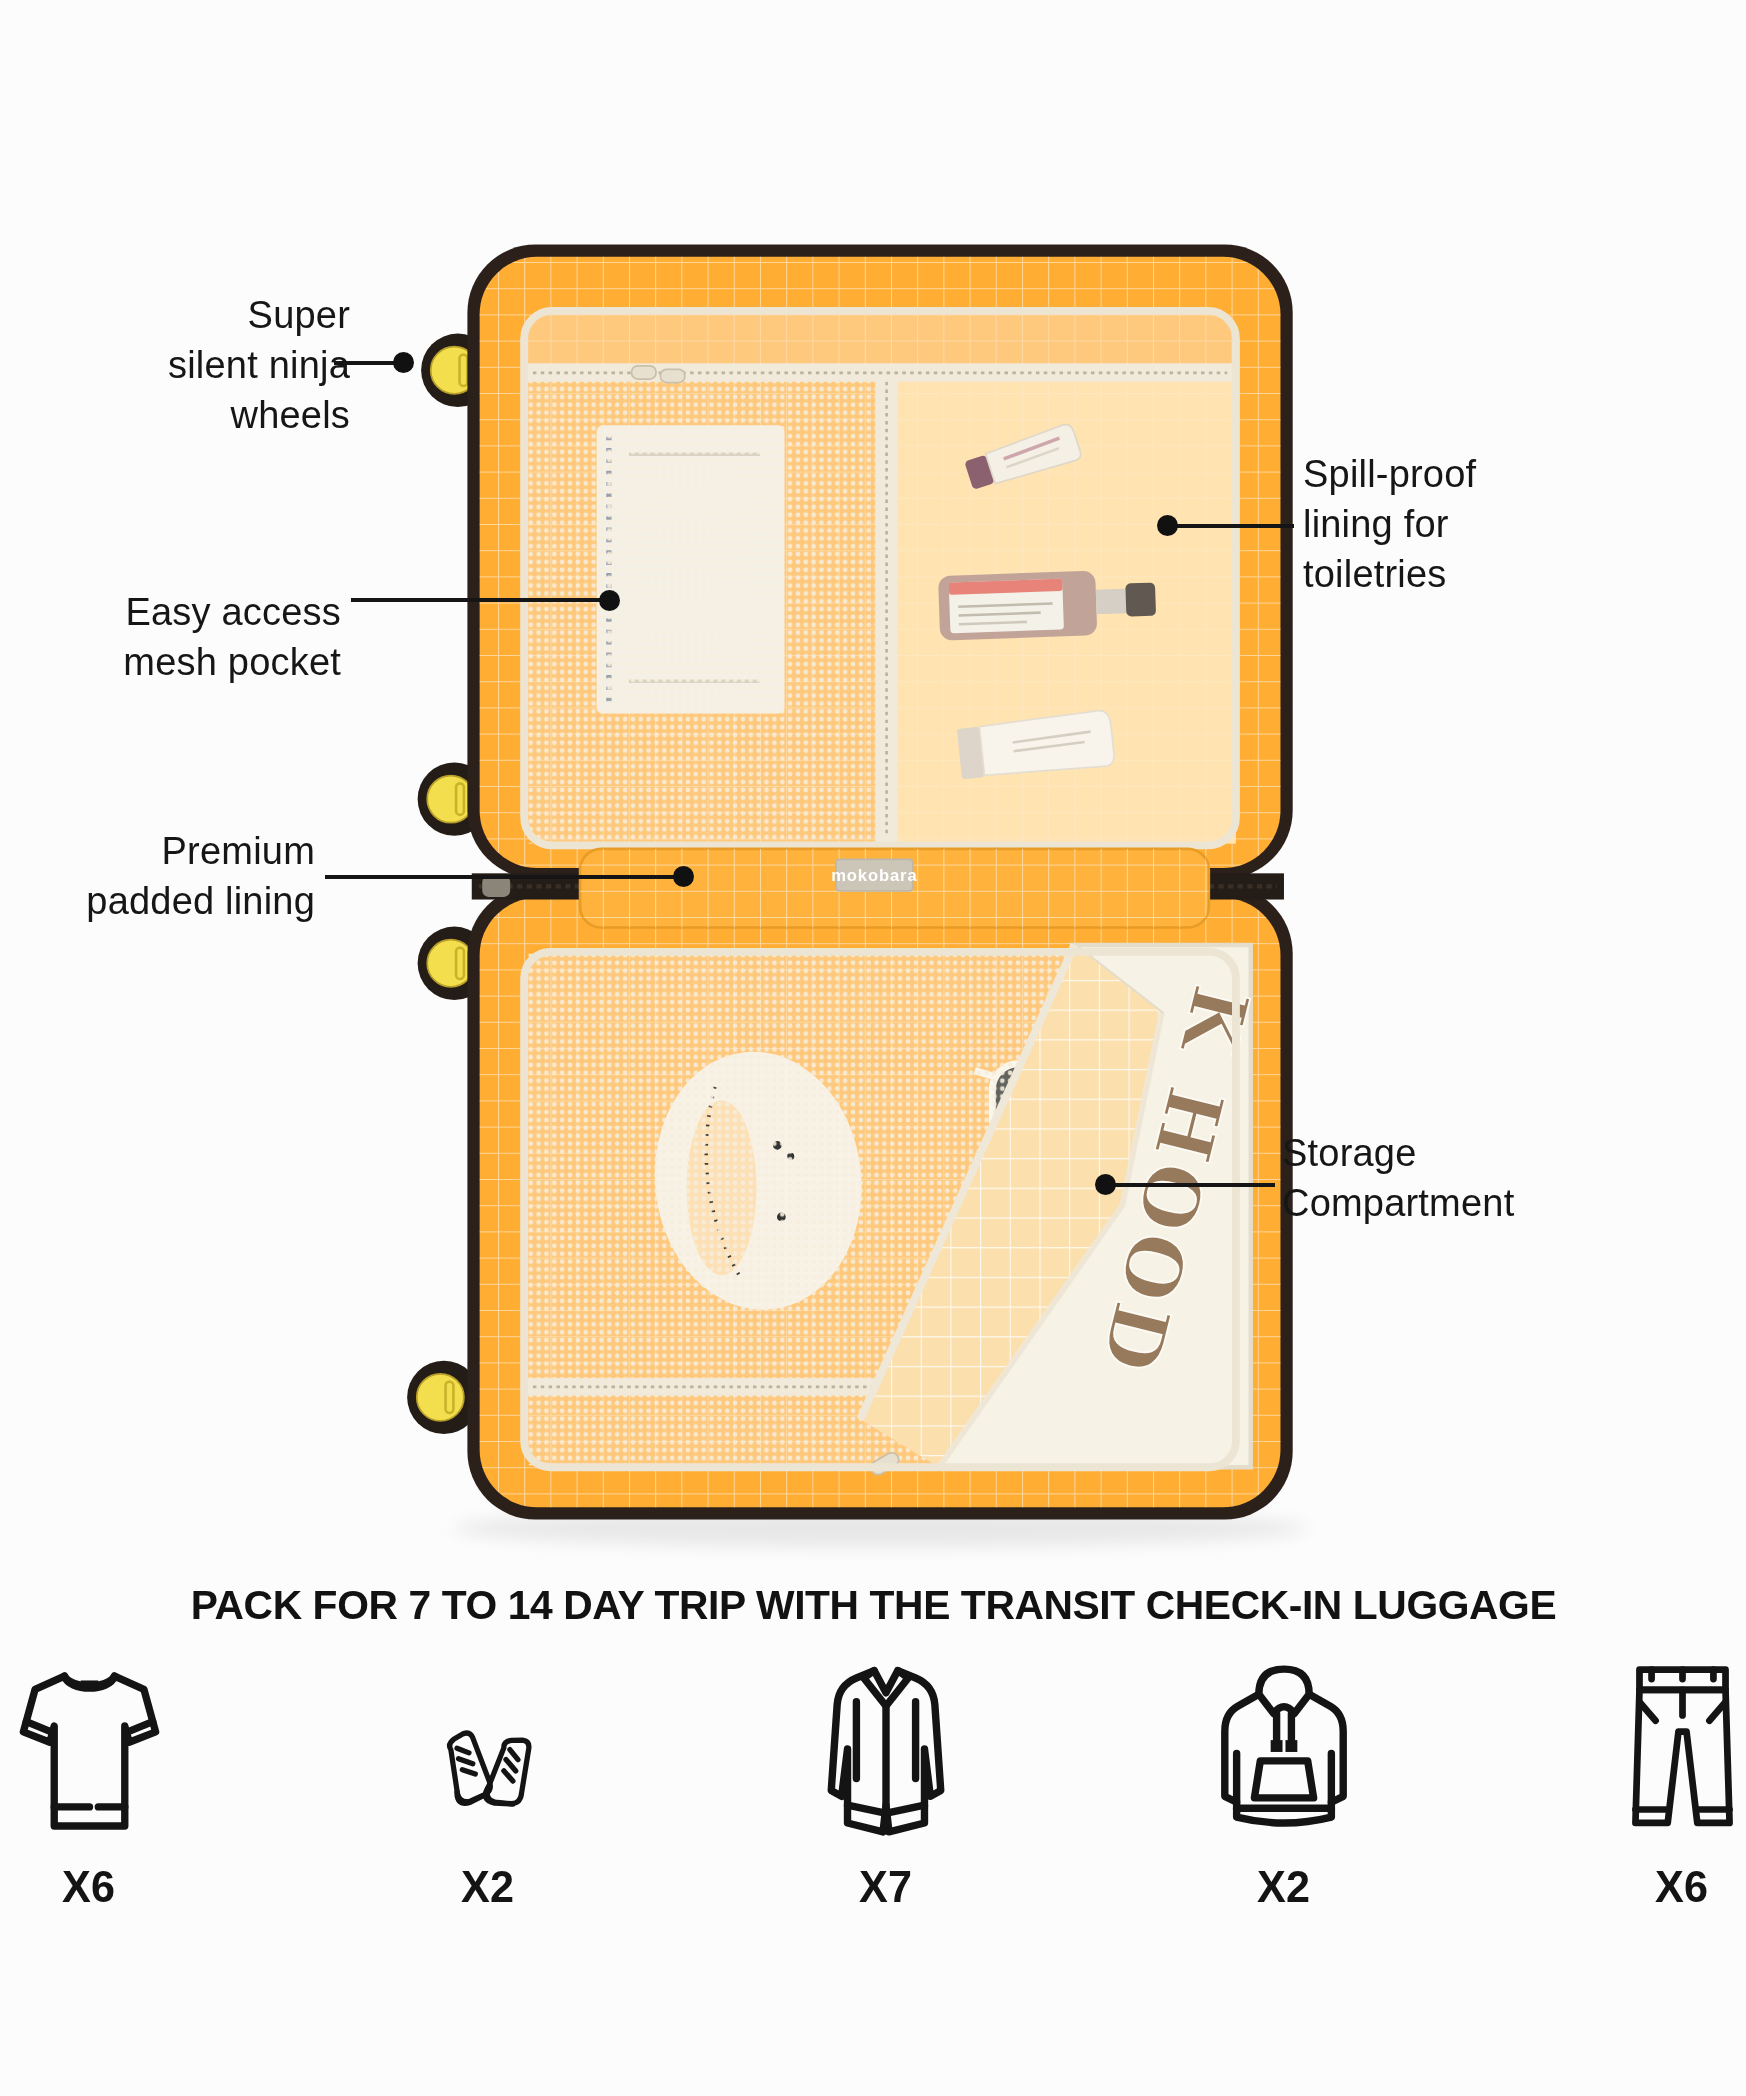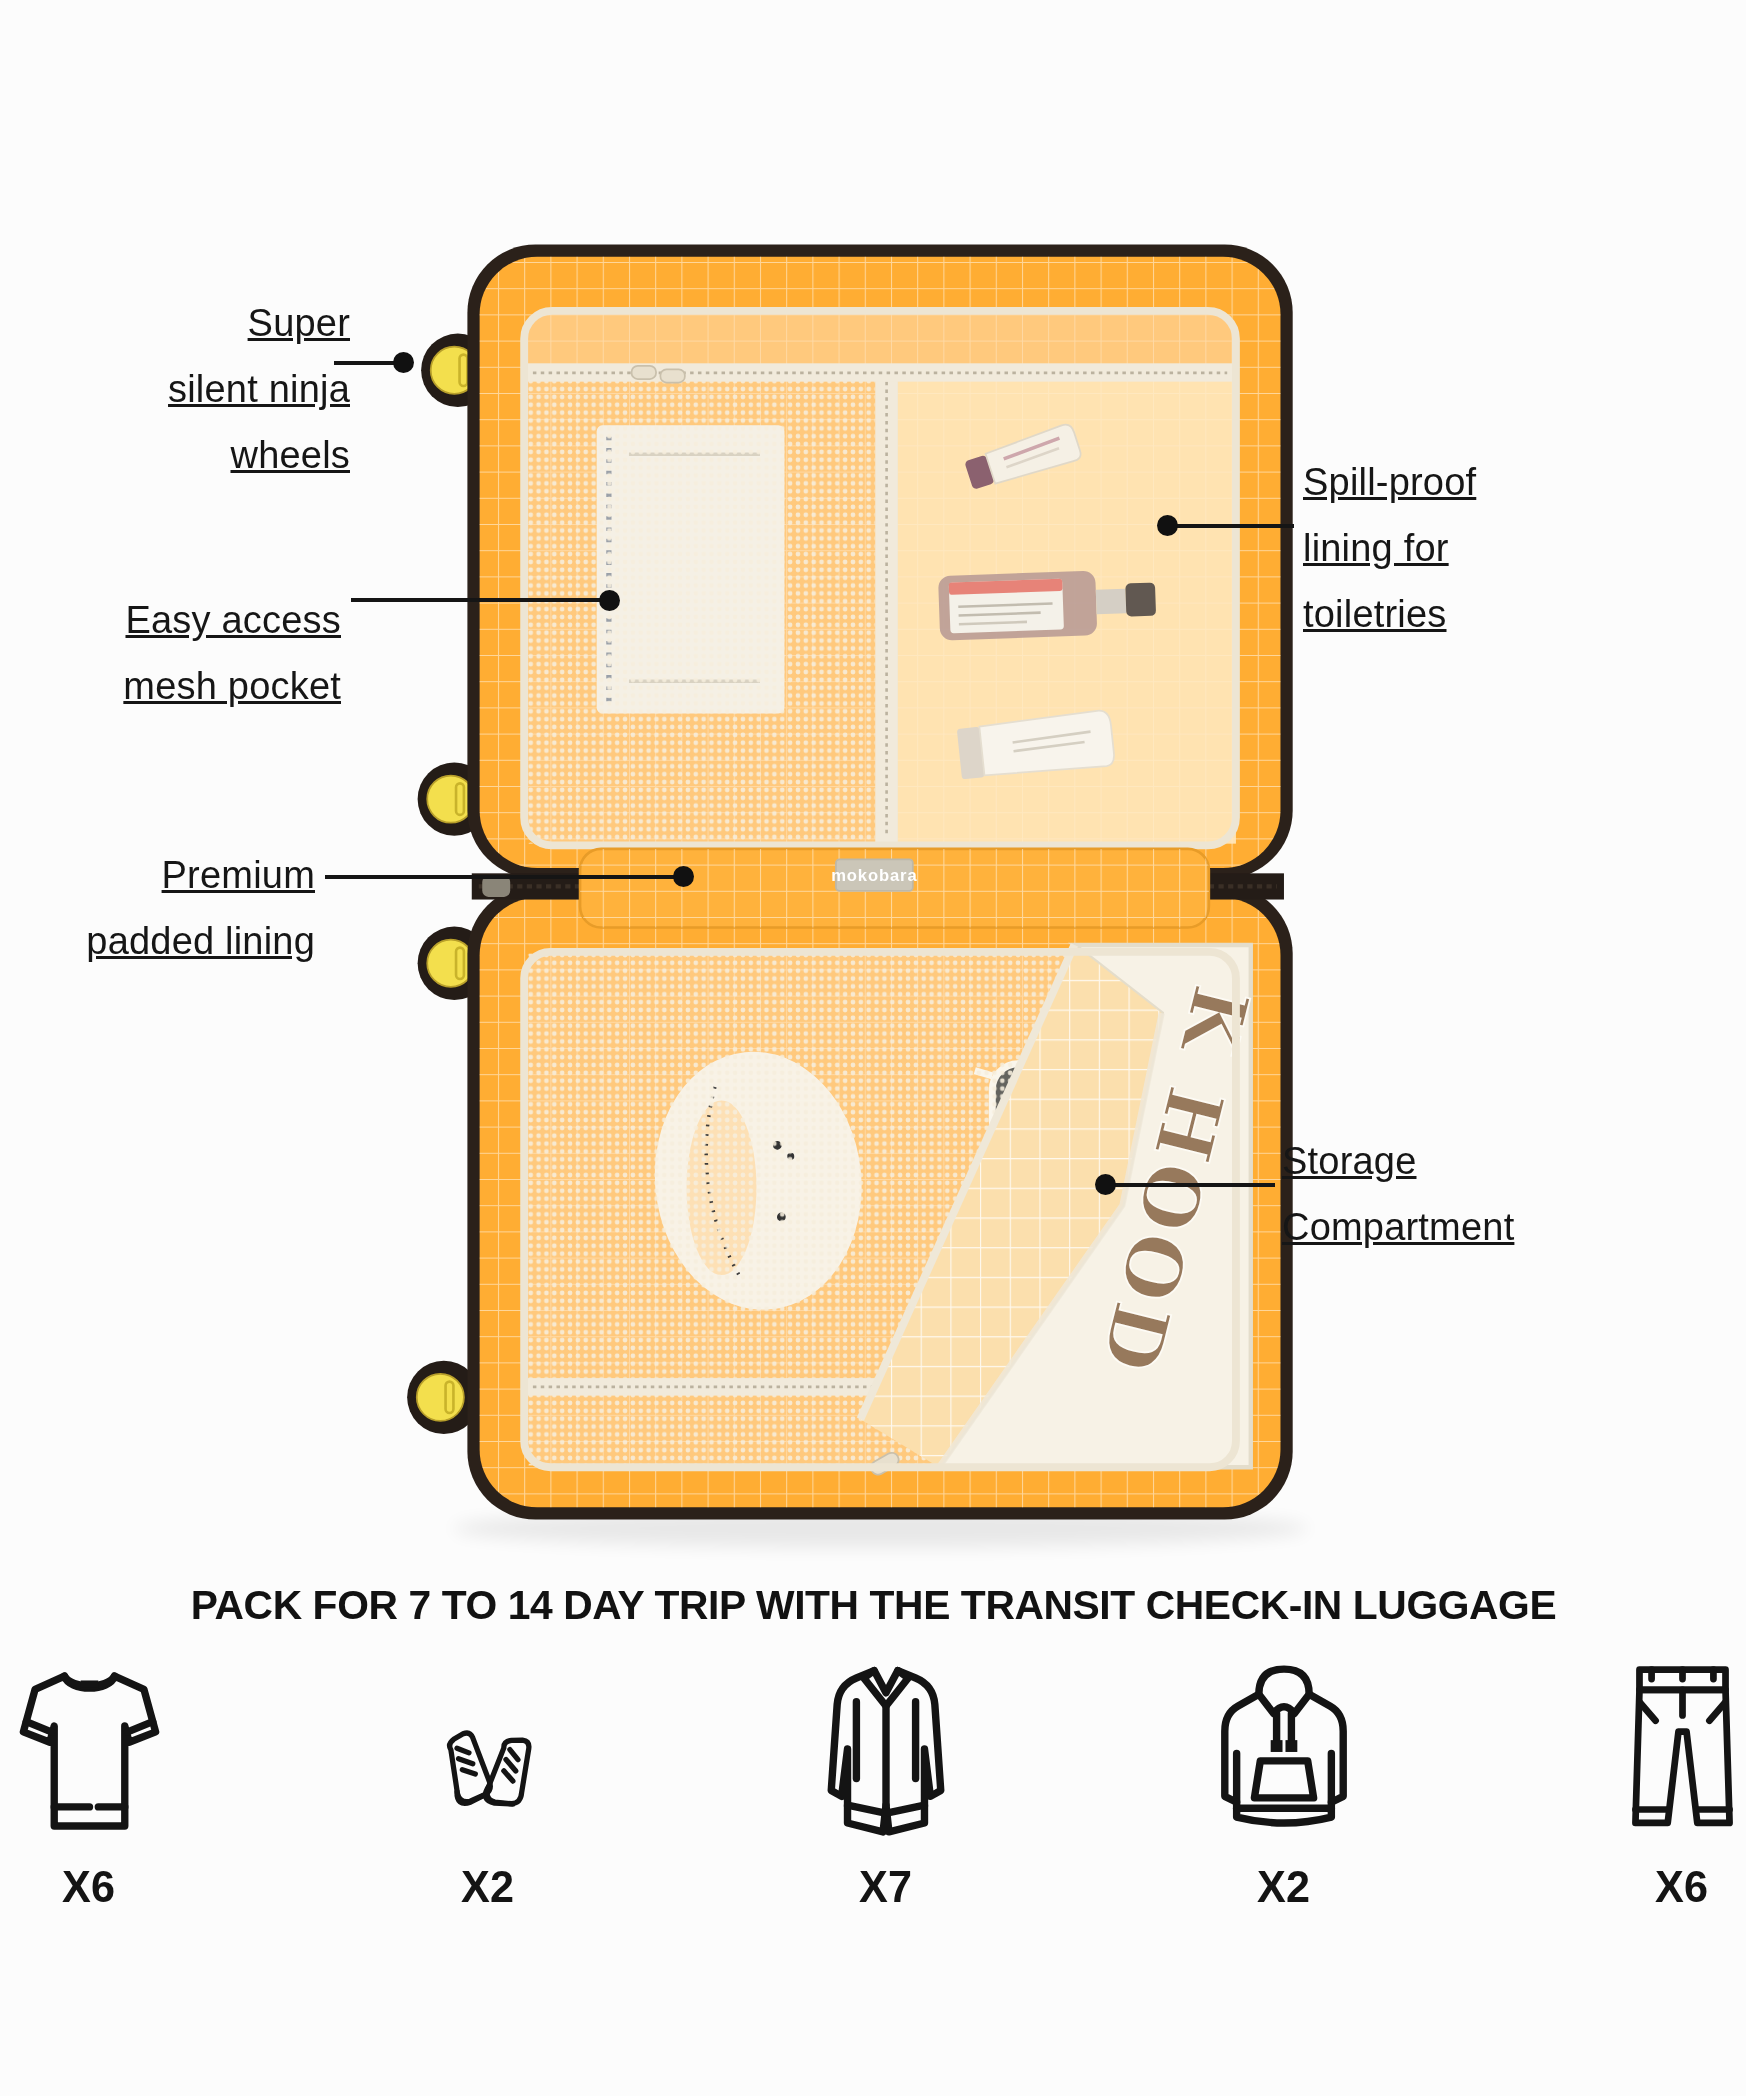--- a/index.html
+++ b/index.html
@@ -1,20 +1,20 @@
 <!DOCTYPE html>
 <html style="font-size:14px"><head>
 <meta charset="utf-8">
 <style>
   html,body{margin:0;padding:0;background:#fff;}
   .canvas{position:relative;width:1747px;height:2096px;background:#fcfcfc;overflow:hidden;
           font-family:"Liberation Sans",sans-serif;color:#161616;}
   .suitcase-svg{position:absolute;left:0;top:0;width:1747px;height:2096px;}
-  .callout-label{position:absolute;font-size:38px;line-height:66px;font-weight:400;
-                 color:#161616;white-space:pre-line;letter-spacing:0.2px;text-decoration:underline;}
+  .callout-label{position:absolute;font-size:38px;line-height:50px;font-weight:400;
+                 color:#161616;white-space:pre-line;letter-spacing:0.2px;}
   .align-right{text-align:right;}
   .align-left{text-align:left;}
   .callout-line{position:absolute;height:3.5px;background:#151515;}
   .callout-dot{position:absolute;width:21px;height:21px;border-radius:50%;background:#111;}
   .pack-heading{position:absolute;left:0;top:1583px;width:1747px;text-align:center;
                 font-size:40px;font-weight:700;letter-spacing:-0.4px;color:#121212;
                 transform:scaleX(1.02);}
   .pack-row{position:absolute;left:12px;top:1656px;width:1747px;display:flex;
             justify-content:space-between;align-items:flex-start;gap:87px;}
   .pack-item{width:154px;display:flex;flex-direction:column;align-items:center;}
@@ -192,21 +192,21 @@
 silent ninja
 wheels</div>
   <div class="callout-line" style="left:334px;top:361px;width:66px;"></div>
   <div class="callout-dot" style="left:393px;top:352px;"></div>
 
   <div class="callout-label align-right" style="right:1406px;top:547px;margin-top:40px;">Easy access
 mesh pocket</div>
   <div class="callout-line" style="left:351px;top:598px;width:253px;"></div>
   <div class="callout-dot" style="left:599px;top:590px;"></div>
 
-  <div class="callout-label align-right" style="right:1432px;top:826px;margin-top:16px;">Premium
+  <div class="callout-label align-right" style="right:1432px;top:826px;">Premium
 padded lining</div>
   <div class="callout-line" style="left:325px;top:875px;width:351px;"></div>
   <div class="callout-dot" style="left:673px;top:866px;"></div>
 
   <div class="callout-label align-left" style="left:1303px;top:449px;">Spill-proof
 lining for
 toiletries</div>
   <div class="callout-line" style="left:1170px;top:524px;width:124px;"></div>
   <div class="callout-dot" style="left:1157px;top:515px;"></div>
 

